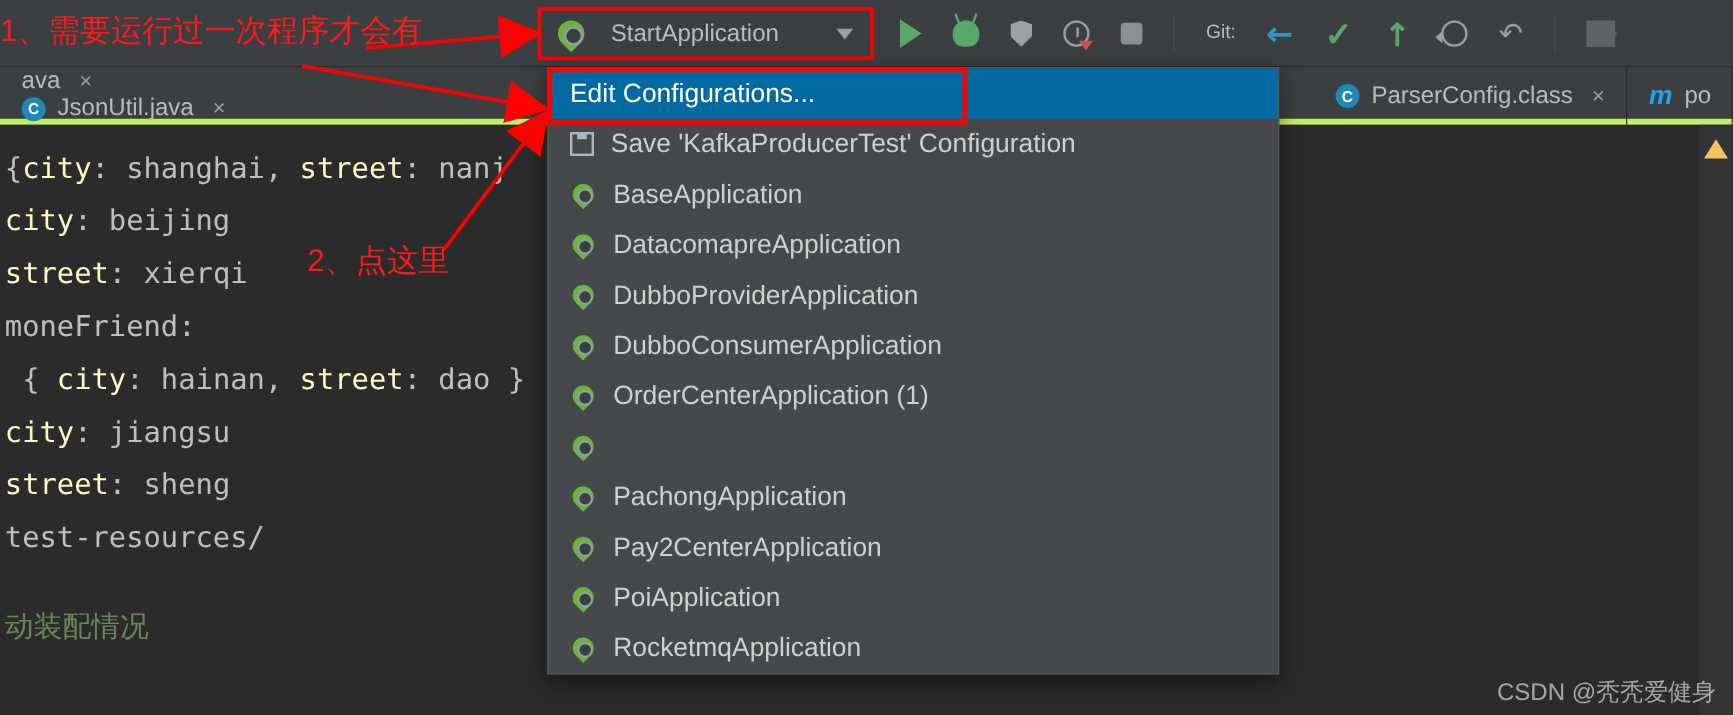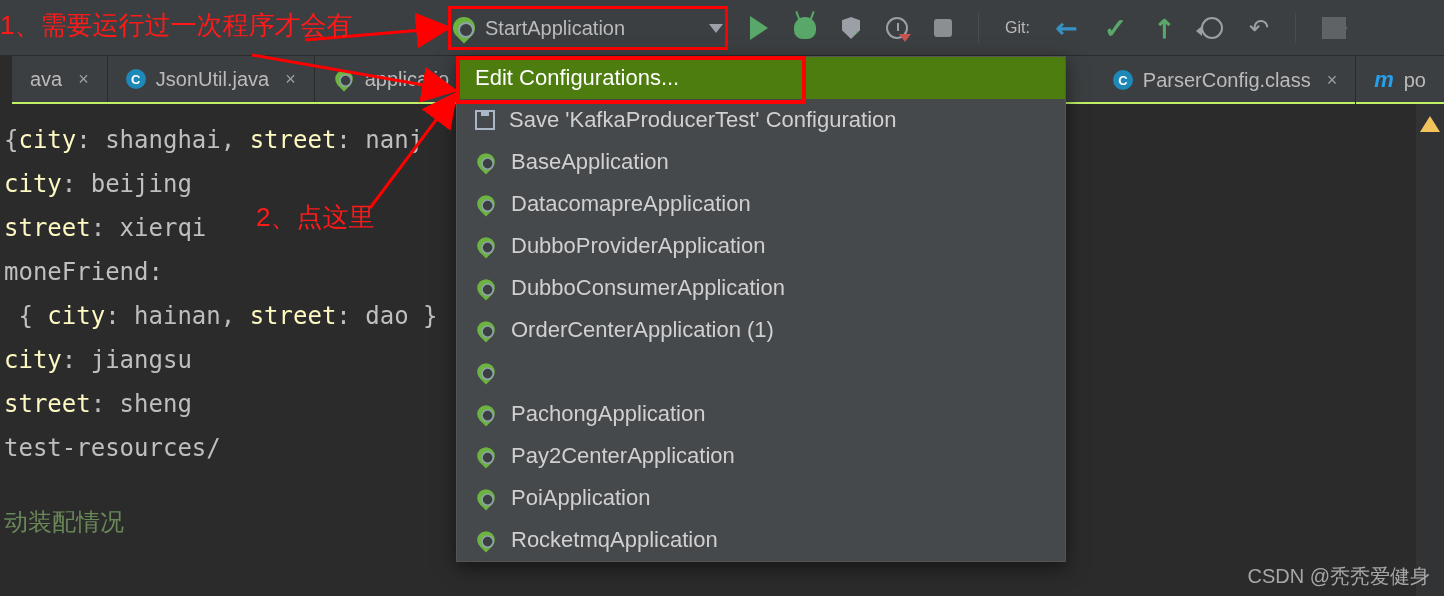--- a/index.html
+++ b/index.html
@@ -1,21 +1,21 @@
 <!DOCTYPE html>
 <html><head>
 <meta charset="utf-8">
 <style>
   * { box-sizing: border-box; margin: 0; padding: 0; }
   html, body { width: 1444px; height: 596px; overflow: hidden; font-family: "Helvetica Neue", Arial, sans-serif; background:#2b2b2b; }
   body { position: relative; color:#bbbbbb; }
 
   
   .toolbar { position:absolute; left:0; right:0; top:0; height:56px; background:#3c3f41; border-bottom:1px solid #2b2b2b; display:flex; align-items:center; }
-  .run-config { position:absolute; left:448px; top:6px; width:280px; height:44px; border:3px solid #ff0000; display:flex; align-items:center; gap:10px; padding:0 2px; cursor:pointer; }
+  .run-config { position:absolute; left:448px; top:6px; width:280px; height:44px; border:3px solid #ff0000; display:flex; align-items:center; gap:22px; padding:0 14px; cursor:pointer; }
   .spring-icon { width:22px; height:22px; position:relative; display:inline-block; }
   .spring-icon::before { content:""; position:absolute; inset:0; background:#6db33f; border-radius:50% 50% 50% 0; transform:rotate(-45deg); }
   .spring-icon::after { content:""; position:absolute; left:5px; top:5px; width:12px; height:12px; border:2px solid #8fa3ad; border-radius:50%; background:#3c3f41; }
   .run-config-label { font-size:20px; color:#bbbbbb; }
   .chev-down { margin-left:auto; width:0; height:0; border-left:7px solid transparent; border-right:7px solid transparent; border-top:9px solid #9aa0a6; }
 
   .tool-icons { position:absolute; left:750px; top:0; height:56px; display:flex; align-items:center; gap:26px; }
   .tool-icons .sep { width:1px; height:30px; background:#4a4d4f; }
   .play-tri { width:0; height:0; border-top:12px solid transparent; border-bottom:12px solid transparent; border-left:18px solid #59a869; cursor:pointer; }
   .bug { width:22px; height:22px; background:#59a869; border-radius:50% 50% 40% 40%; position:relative; cursor:pointer;}
@@ -31,39 +31,39 @@
   .arrow-dn { font-size:26px; color:#3592c4; cursor:pointer; transform:rotate(45deg); font-weight:bold;}
   .check { font-size:28px; color:#59a869; cursor:pointer; font-weight:bold;}
   .arrow-up { font-size:26px; color:#59a869; cursor:pointer; transform:rotate(-45deg); font-weight:bold;}
   .hist { width:22px;height:22px;border:2px solid #9aa0a6;border-radius:50%;position:relative;cursor:pointer;}
   .hist::before{content:"";position:absolute;left:-7px;top:7px;width:0;height:0;border-top:5px solid transparent;border-bottom:5px solid transparent;border-right:6px solid #9aa0a6;}
   .undo { font-size:24px; color:#9aa0a6; cursor:pointer;}
   .last-icon { width:24px; height:22px; background:#6e7376; position:relative; opacity:.7;}
   .last-icon::after{content:"";position:absolute;right:-2px;top:4px;width:0;height:0;border-top:7px solid transparent;border-bottom:7px solid transparent;border-left:9px solid #6e7376;}
 
   
-  .tabstrip { position:absolute; left:12px; right:0; top:56px; height:48px; background:#3c3f41; display:flex; align-items:stretch; border-bottom:2px solid #bef264;}
+  .tabstrip { position:absolute; left:0; right:0; top:56px; height:48px; background:#3c3f41; display:flex; align-items:stretch; border-bottom:5px solid #bef264;flex-direction:column;}
   .tab { display:flex; align-items:center; gap:10px; padding:0 18px; color:#bbbbbb; font-size:20px; border-right:1px solid #2b2b2b; cursor:pointer; position:relative;}
   .tab .x { color:#9aa0a6; font-size:18px; margin-left:6px;}
   .java-ico{ width:20px;height:20px;border-radius:50%;background:#1e88b8;display:inline-flex;align-items:center;justify-content:center;color:#fff;font-size:13px;font-weight:bold;}
   .m-ico{ color:#24a0ed; font-weight:bold; font-style:italic; font-size:22px;}
   .right-tabs{position:absolute; right:0; top:56px; height:48px; display:flex; align-items:stretch;}
 
   
   .editor { position:absolute; left:0; top:104px; right:0; bottom:0; background:#2b2b2b; padding:14px 4px 0 4px; font-family:"Menlo","Consolas",monospace; font-size:24px; line-height:44px; white-space:pre; overflow:hidden;}
   .editor .orange{ color:#fef9c3;}
   .editor .text{ color:#bfbfbf;}
   .editor .green{ color:#6a8759;}
   .gutter-right{ position:absolute; right:0; top:104px; bottom:0; width:28px; background:#313335;}
   .warn-tri{ position:absolute; right:4px; top:116px; width:0;height:0;border-left:10px solid transparent;border-right:10px solid transparent;border-bottom:16px solid #f2c55c;}
 
   
   .dropdown { position:absolute; left:456px; top:56px; width:610px; background:#46494b; border:1px solid #555; box-shadow:0 6px 18px rgba(0,0,0,.5); z-index:50;}
   .dd-item { height:42px; display:flex; align-items:center; gap:14px; padding:0 18px; color:#d0d0d0; font-size:22px; cursor:pointer; }
-  .dd-item.selected { background:#4d7c0f; color:#ffffff; }
+  .dd-item.selected { background:#0369a1; color:#ffffff; }
   .dd-item .floppy{ width:20px;height:20px;border:2px solid #a9b7c6;position:relative;}
   .dd-item .floppy::after{content:"";position:absolute;left:4px;top:-2px;width:8px;height:6px;background:#a9b7c6;}
   .dd-box{ position:absolute; left:456px; top:56px; width:350px; height:48px; border:4px solid #ff0000; z-index:60; pointer-events:none;}
 
   
   .ann1 { position:absolute; left:0; top:8px; color:#ff1a1a; font-size:26px; font-weight:500; z-index:80;}
   .ann2 { position:absolute; left:256px; top:200px; color:#ff1a1a; font-size:26px; z-index:80;}
   svg.arrows{ position:absolute; left:0; top:0; width:1444px; height:596px; pointer-events:none; z-index:75;}
 
   .watermark{ position:absolute; right:14px; bottom:6px; color:#d0d0d0; font-size:20px; opacity:.75; z-index:90;}

